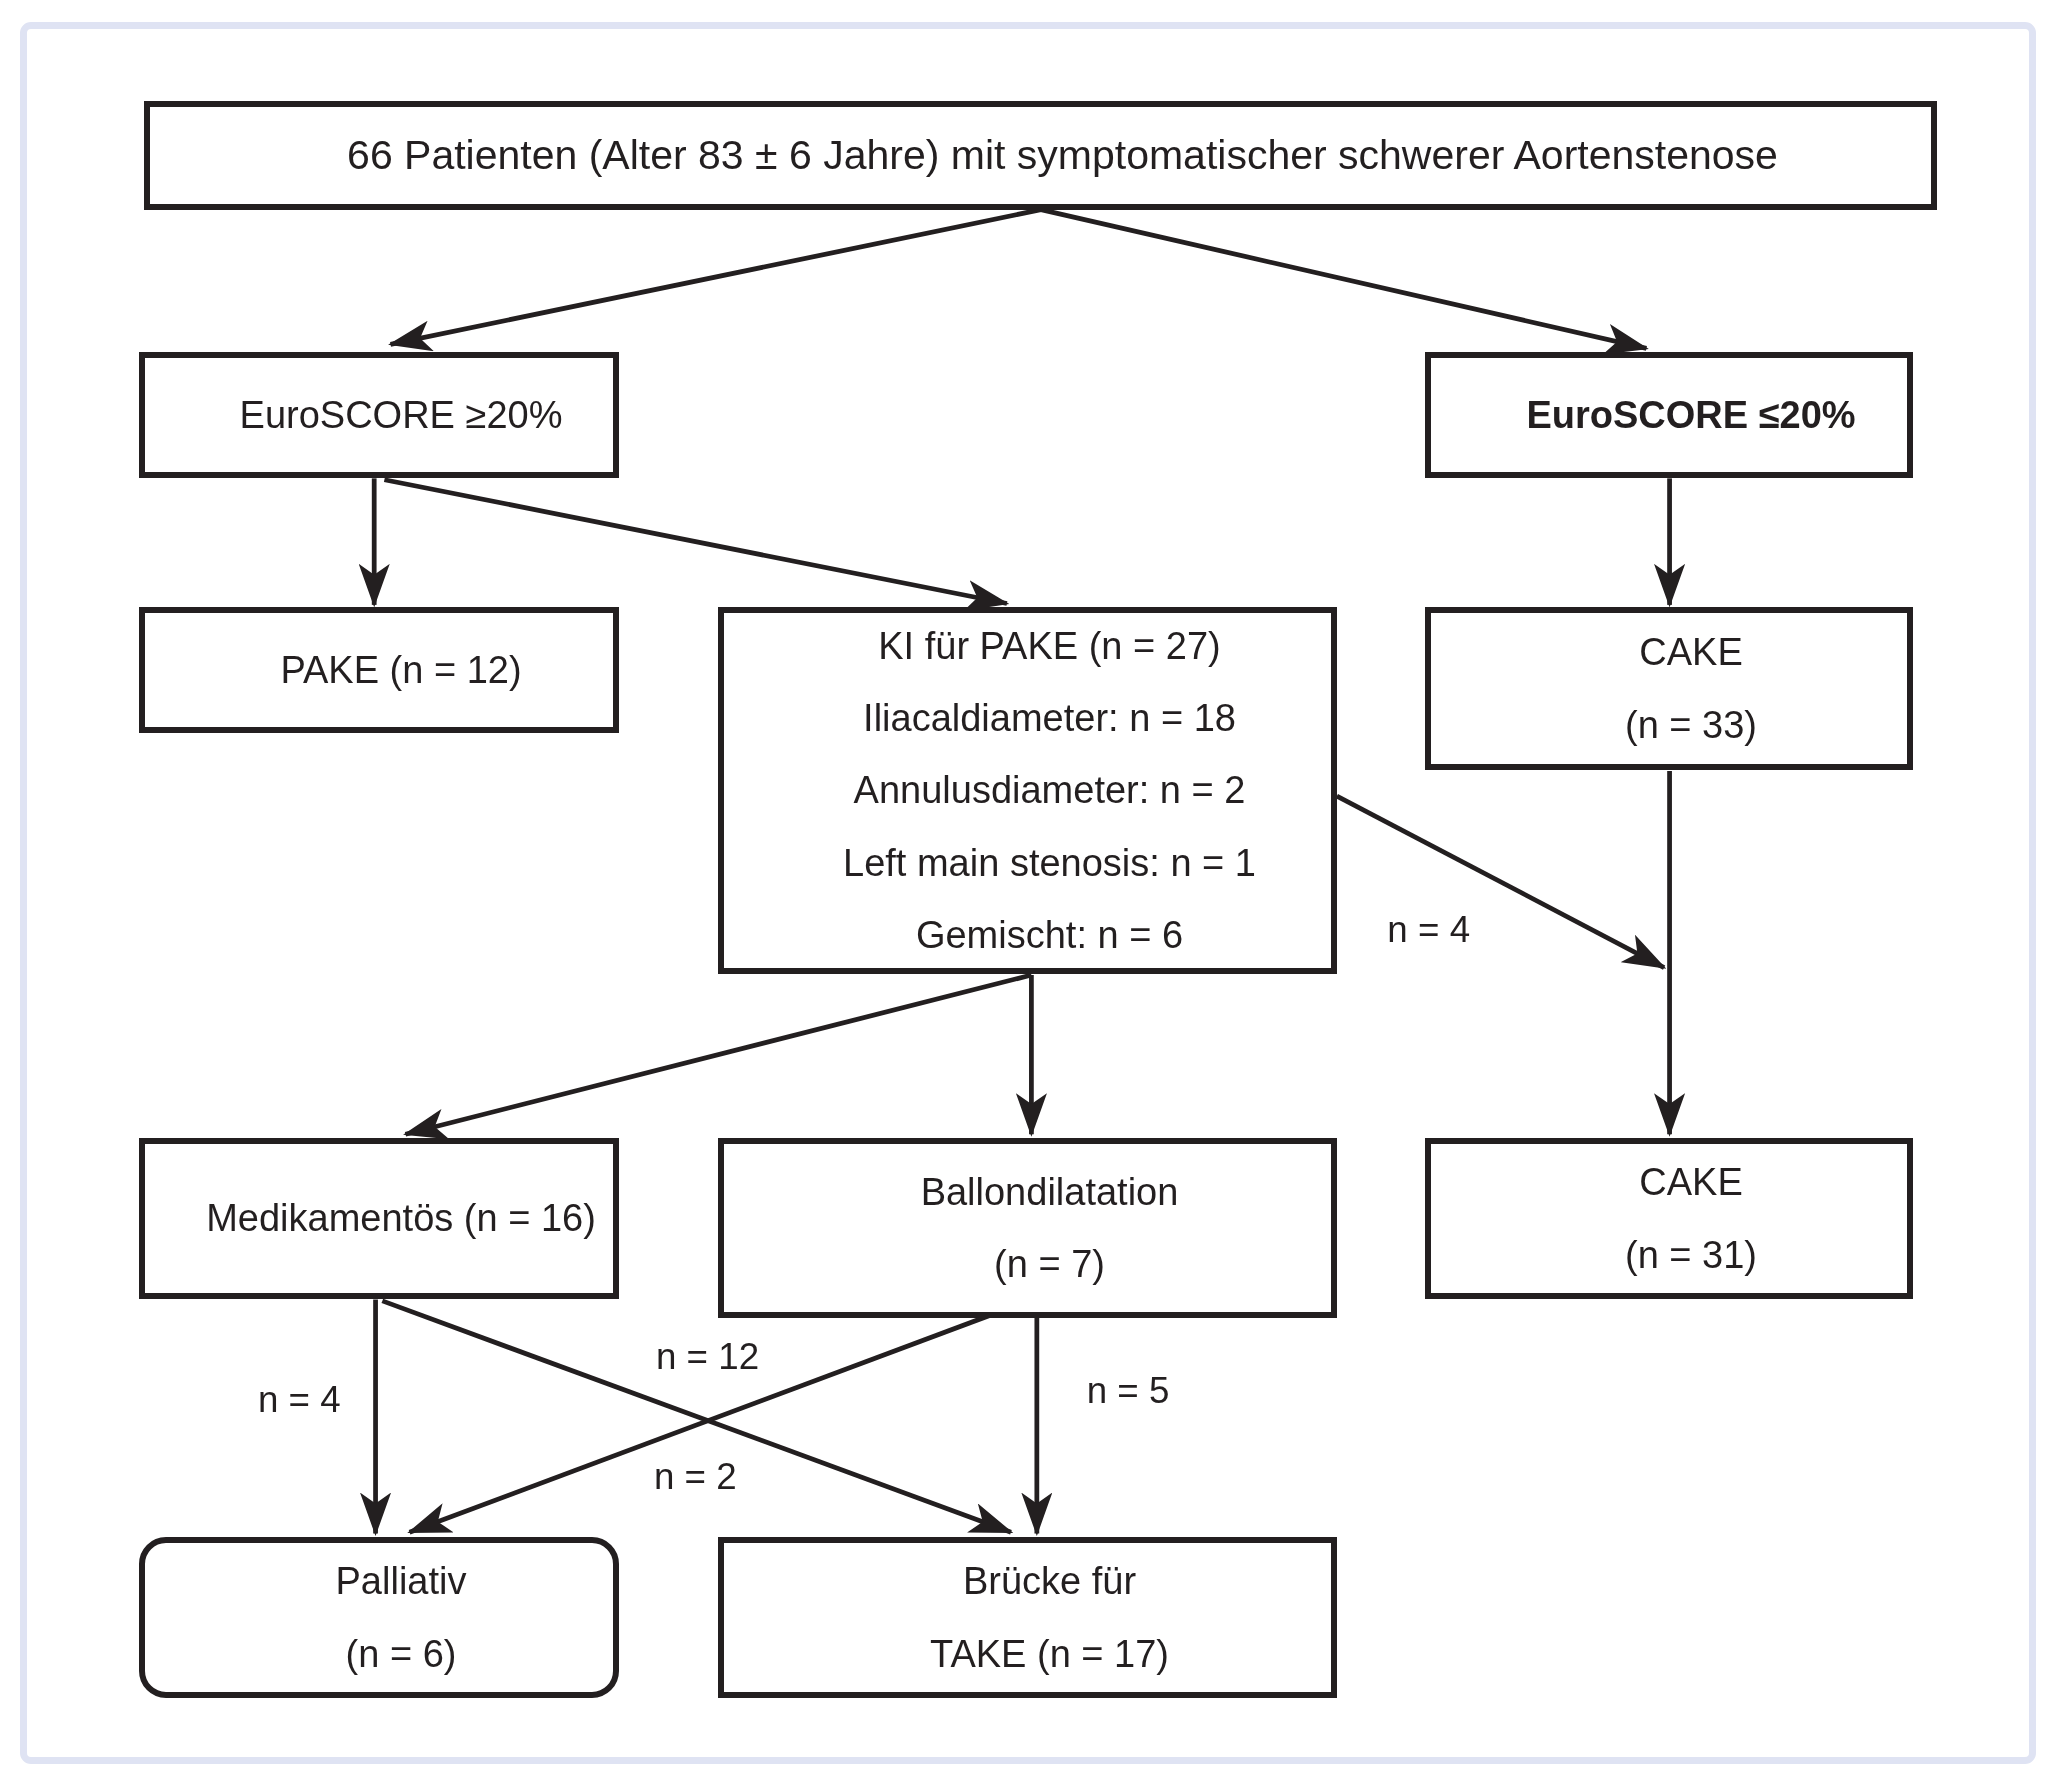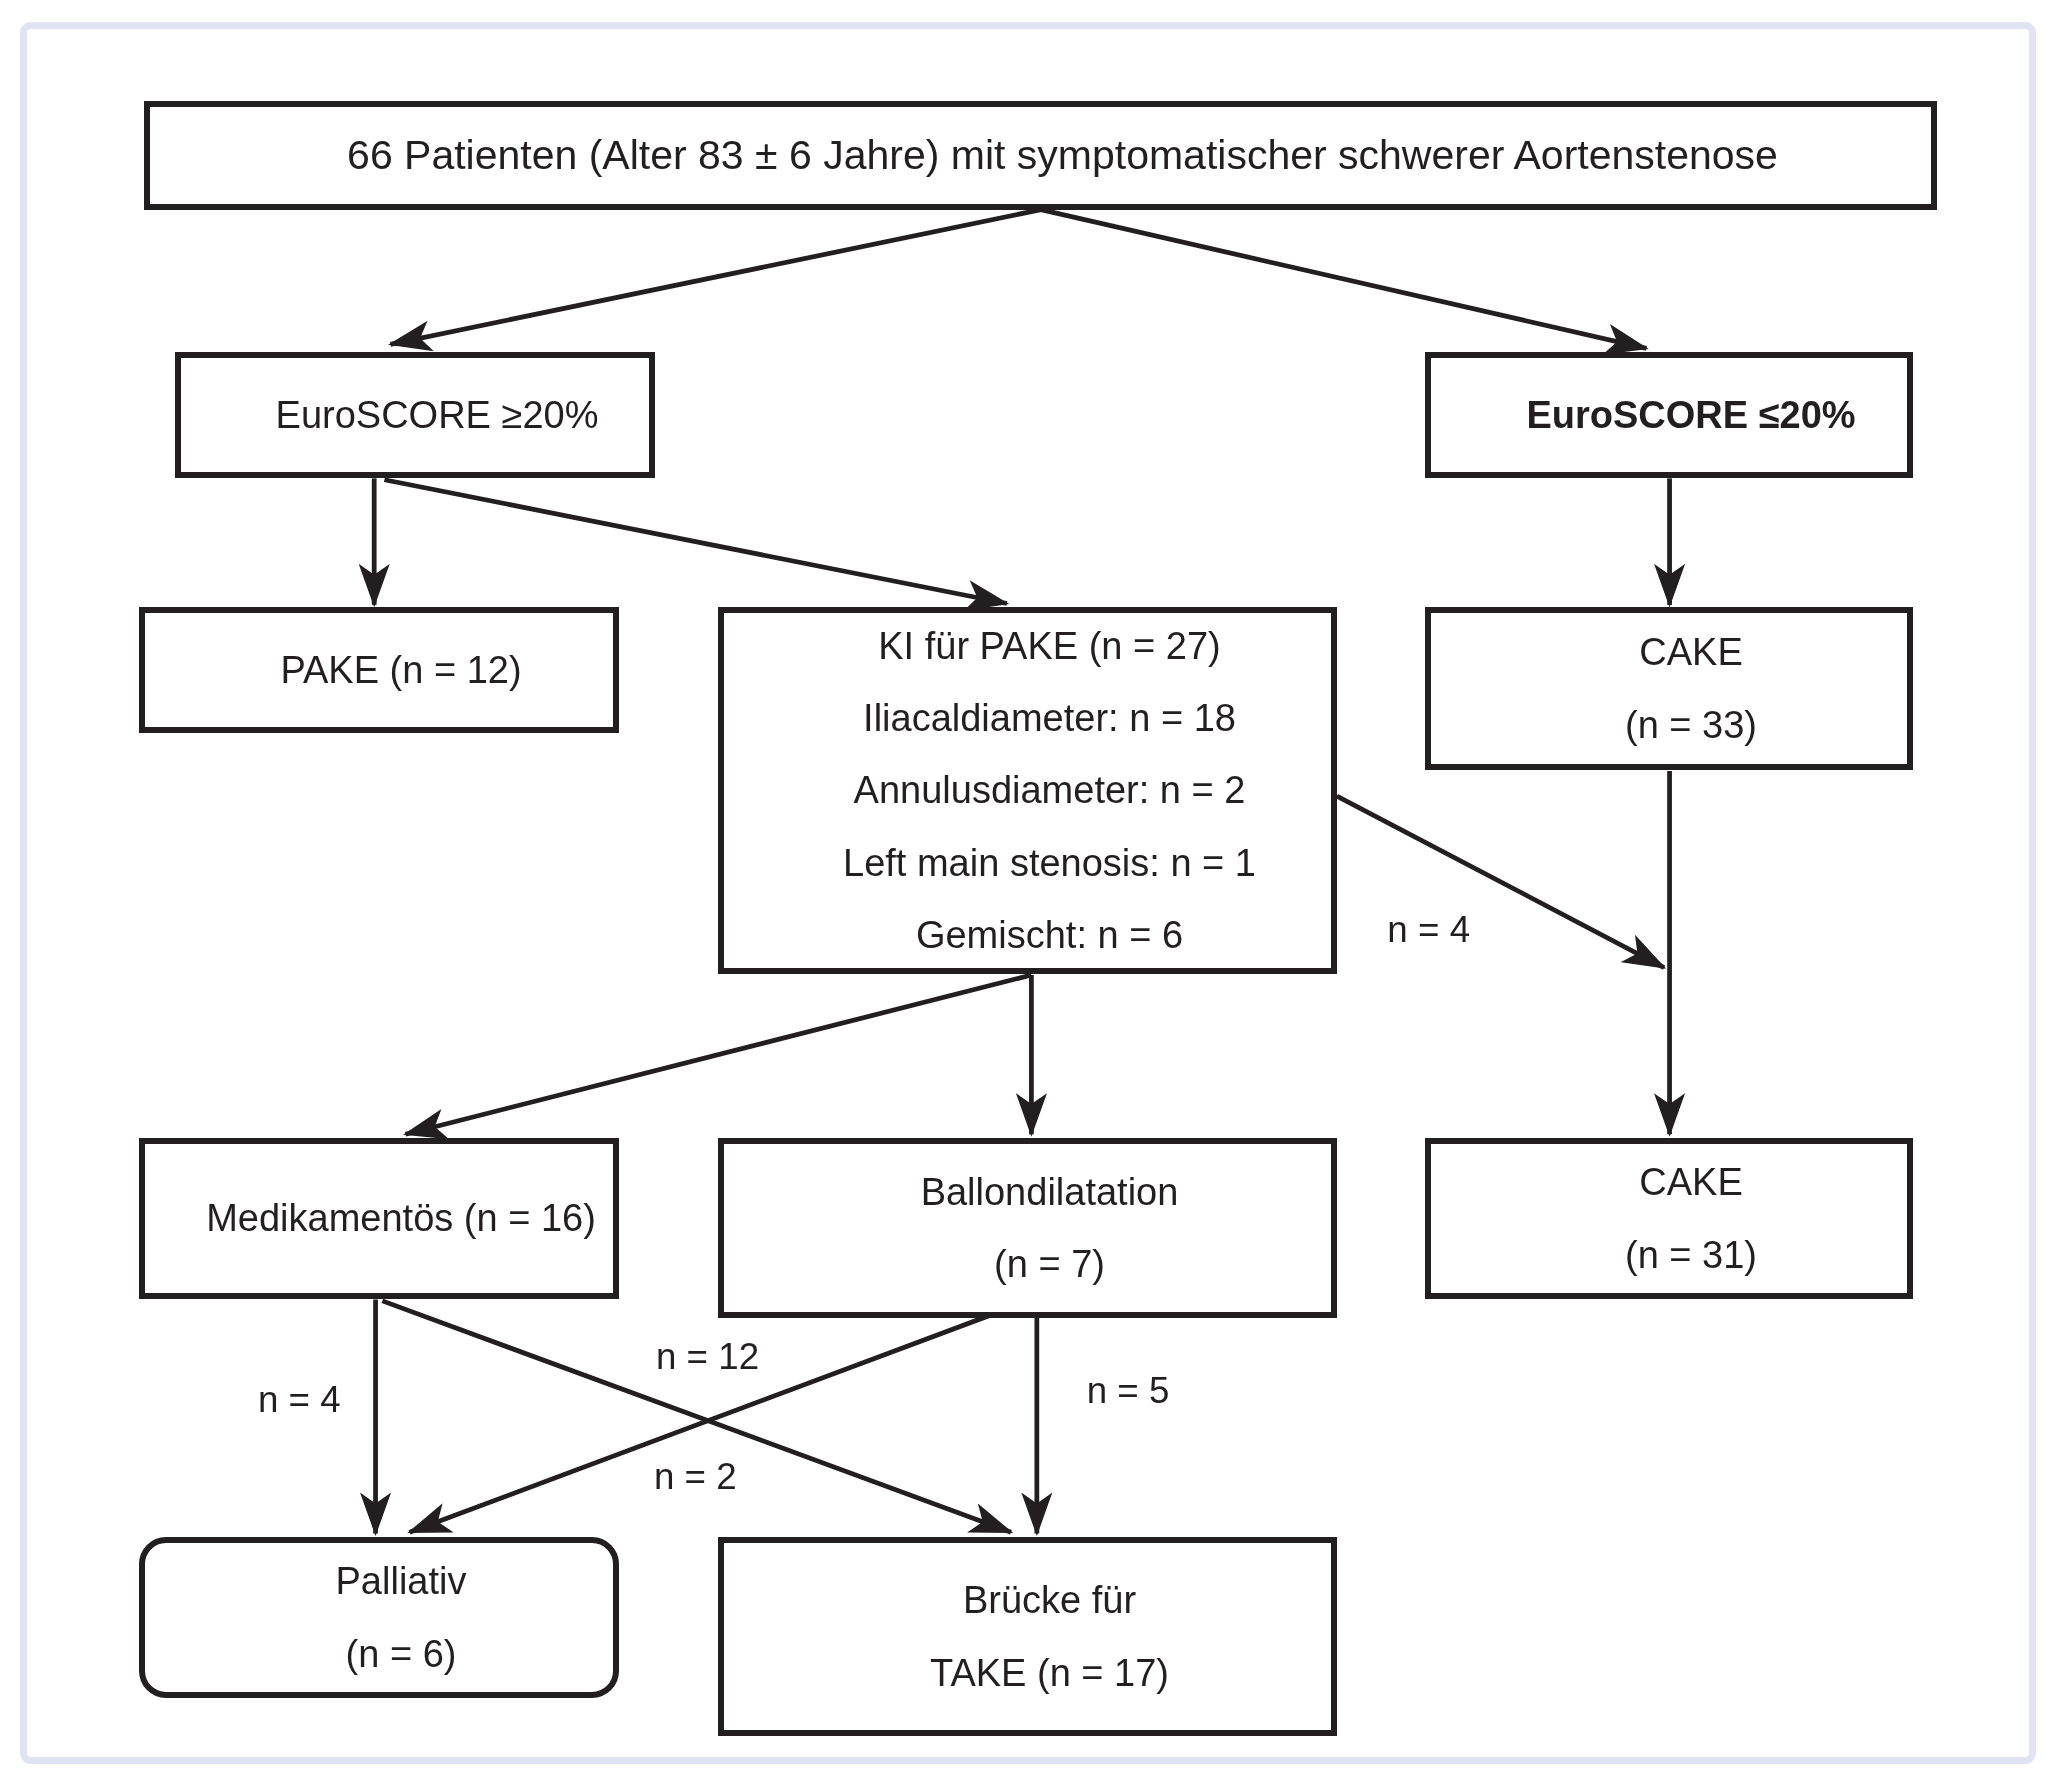--- a/index.html
+++ b/index.html
@@ -40,30 +40,30 @@
     justify-content:center;
     text-align:center;
     font-size:38px;
     line-height:1.9;
     padding-left:44px;
   }
   .node.title-node{font-size:41px;}
   .node .line{white-space:nowrap;}
   
   .n-title     {left:144px;  top:101px;  width:1793px; height:109px;}
-  .n-es-high   {left:139px;  top:352px;  width:480px;  height:126px;margin-left:36px;}
+  .n-es-high   {left:139px;  top:352px;  width:480px;  height:126px;}
   .n-es-low    {left:1425px; top:352px;  width:488px;  height:126px;font-weight:bold;}
   .n-pake      {left:139px;  top:607px;  width:480px;  height:126px;}
   .n-ki        {left:718px; top:607px;  width:619px;  height:367px;}
   .n-cake27    {left:1425px; top:607px;  width:488px;  height:163px;}
   .n-medik     {left:139px;  top:1138px; width:480px;  height:161px;}
   .n-ballon    {left:718px; top:1138px; width:619px;  height:180px;}
   .n-cake31    {left:1425px; top:1138px; width:488px;  height:161px;}
   .n-palliativ {left:139px;  top:1537px; width:480px;  height:161px;border-radius:27px;}
-  .n-bruecke   {left:718px; top:1537px; width:619px;  height:199px;}
+  .n-bruecke   {left:718px; top:1537px; width:619px;  height:161px;}
 </style>
 </head>
 <body>
 
 <div class="canvas">
 
   <div class="frame"></div>
 
   <svg class="edges" viewBox="0 0 3022 2622">
     <defs>

